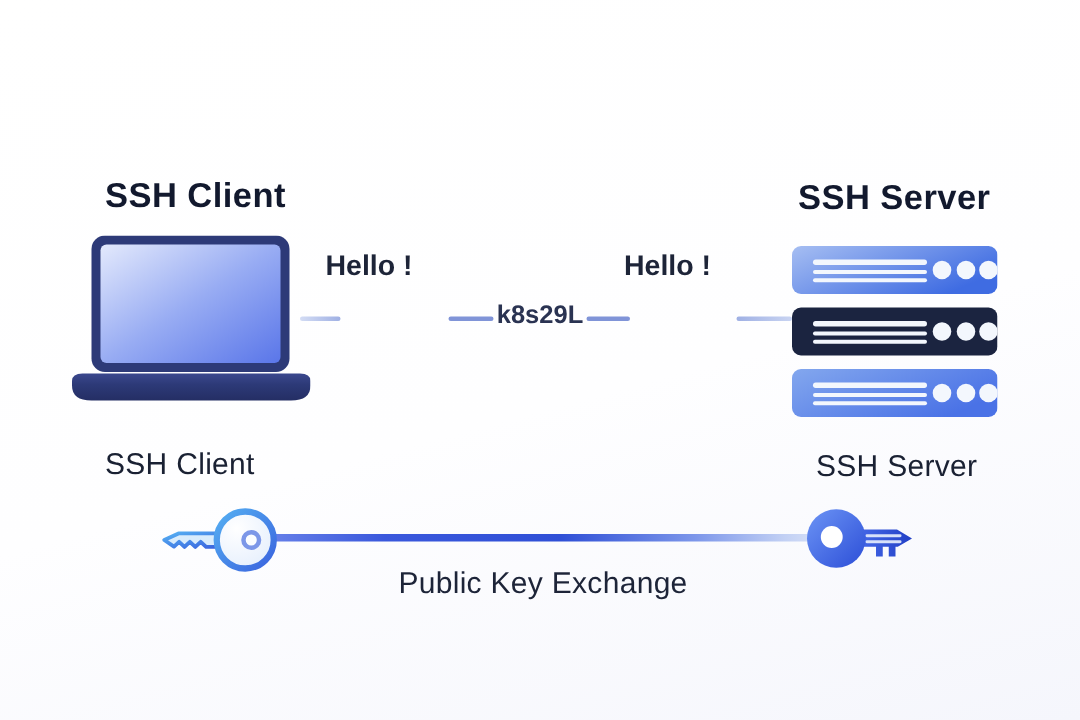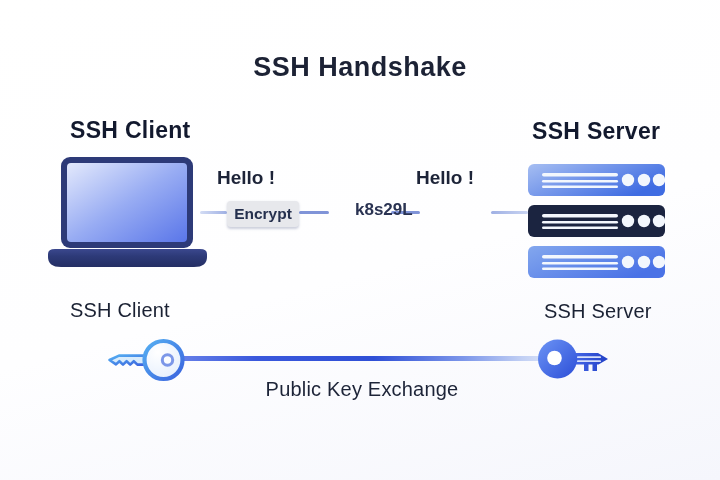--- a/index.html
+++ b/index.html
@@ -36,21 +36,22 @@
     top:201px;height:26px;
     background:#e7e8ec;border-radius:4px;
     box-shadow:0 1.5px 2.5px rgba(90,100,140,.30);
     display:flex;align-items:center;justify-content:center;
     font-size:15.5px;font-weight:700;color:#25304e;
   }
   .badge-encrypt{left:227px;width:72px;}
   .badge-decrypt{left:420px;width:71px;}
   .cipher{
     top:200px;left:325px;width:70px;
-    font-size:17px;font-weight:700;color:#2a3352;margin-left:30px;
+    text-align:center;
+    font-size:17px;font-weight:700;color:#2a3352;
   }
   .conn{top:211px;height:3px;border-radius:2px;}
   .conn-1{left:200px;width:27px;background:linear-gradient(90deg,#d3dcf4,#9fb0e4);}
   .conn-2{left:299px;width:30px;background:#8094d8;}
   .conn-3{left:391px;width:29px;background:#8094d8;}
   .conn-4{left:491px;width:37px;background:linear-gradient(90deg,#9fb0e4,#c9d4f2);}
   .laptop{left:48px;top:157px;width:159px;height:111px;}
   .servers{left:528px;top:164px;width:137px;height:114px;}
   .exch-label{
     font-size:20px;font-weight:500;color:#1a2133;letter-spacing:.2px;
@@ -67,21 +68,20 @@
     top:378px;left:0;width:724px;
     text-align:center;
     font-size:20px;font-weight:500;color:#1d2438;letter-spacing:.2px;
   }
 </style>
 </head>
 <body>
 
 <div class="stage">
 
-  <div class="abs title">SSH Handshake</div>
 
   <div class="abs section-label lbl-client-top">SSH Client</div>
   <div class="abs section-label lbl-server-top">SSH Server</div>
 
   <svg class="abs laptop" viewBox="0 0 159 111" aria-hidden="true">
     <defs>
       <linearGradient id="lapScreen" x1="0" y1="0" x2="1" y2="1">
         <stop offset="0" stop-color="#e3e9fc"></stop>
         <stop offset="0.5" stop-color="#98acf3"></stop>
         <stop offset="1" stop-color="#5a76e9"></stop>
@@ -138,21 +138,20 @@
   </svg>
 
   <div class="abs conn conn-1"></div>
   <div class="abs conn conn-2"></div>
   <div class="abs conn conn-3"></div>
   <div class="abs conn conn-4"></div>
 
   <div class="abs hello hello-left">Hello !</div>
   <div class="abs hello hello-right">Hello !</div>
 
-  <div class="abs badge badge-encrypt">Encrypt</div>
   <div class="abs cipher">k8s29L</div>
 
   <div class="abs exch-label lbl-client-bottom">SSH Client</div>
   <div class="abs exch-label lbl-server-bottom">SSH Server</div>
 
   <div class="abs pk-line"></div>
 
   <svg class="abs key-left" viewBox="0 0 80 54" aria-hidden="true">
     <defs>
       <linearGradient id="lkStroke" x1="0" y1="0" x2="1" y2="1">

